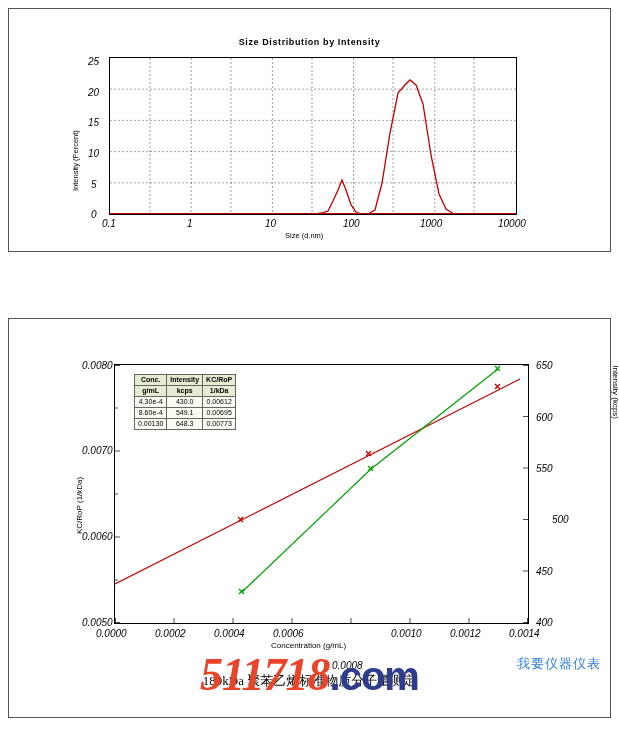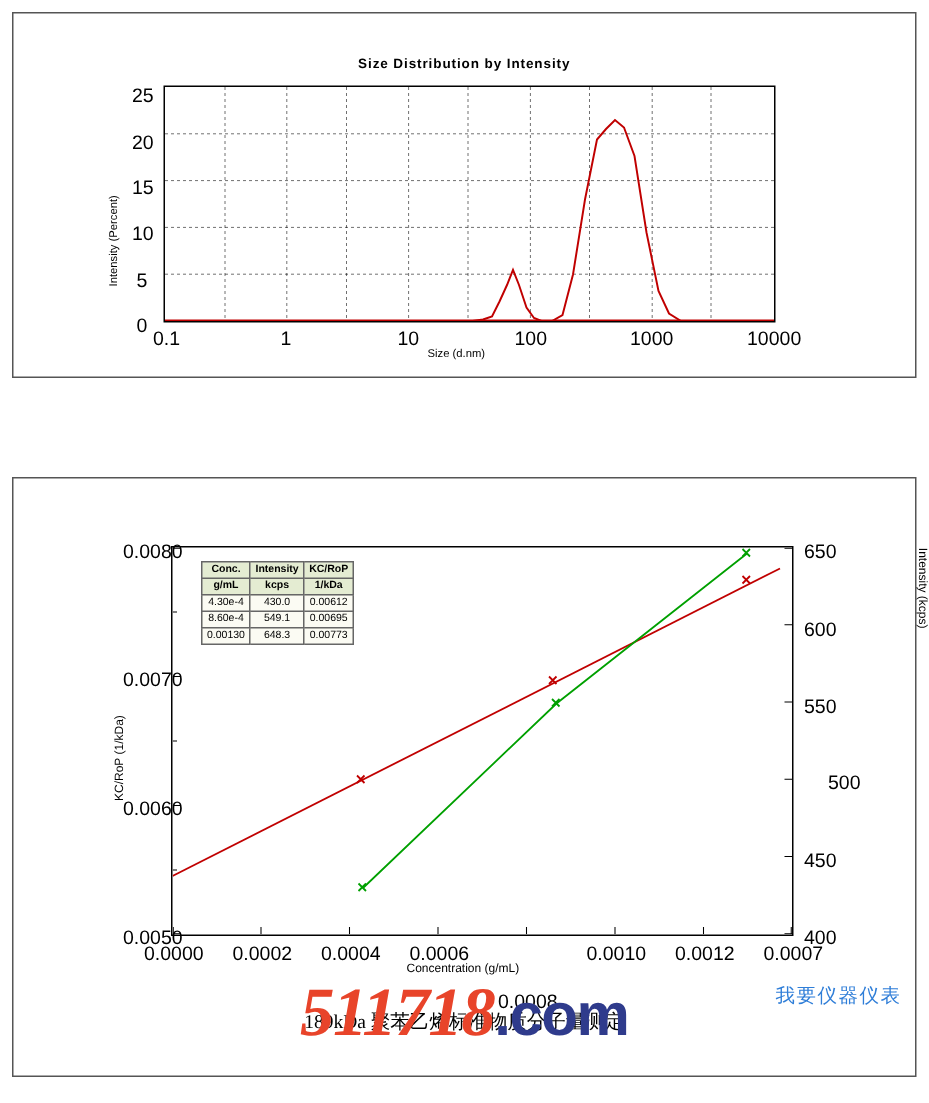--- a/index.html
+++ b/index.html
@@ -56,23 +56,24 @@
   }
   #size-plot svg, #debye-plot svg { display: block; }
   .axis-label {
     position: absolute;
     font-family: "Liberation Sans", sans-serif;
     font-size: 7.5px;
   }
   .tick-label {
     position: absolute;
     font-family: "Liberation Sans", sans-serif;
-    font-size: 13px;
+    font-size: 10px;
     color: #000;
     white-space: nowrap;
+    font-style: italic;
   }
   .y-title {
     position: absolute;
     font-family: "Liberation Sans", sans-serif;
     font-size: 7.5px;
     transform: rotate(-90deg);
     transform-origin: left top;
     white-space: nowrap;
   }
   .caption {
@@ -293,21 +294,21 @@
     </svg>
   </div>
 
   <div class="tick-label" style="left:87px; top:309px;">0.0000</div>
   <div class="tick-label" style="left:146px; top:309px;">0.0002</div>
   <div class="tick-label" style="left:205px; top:309px;">0.0004</div>
   <div class="tick-label" style="left:264px; top:309px;">0.0006</div>
   <div class="tick-label" style="left:323px; top:309px;margin-top:32px;">0.0008</div>
   <div class="tick-label" style="left:382px; top:309px;">0.0010</div>
   <div class="tick-label" style="left:441px; top:309px;">0.0012</div>
-  <div class="tick-label" style="left:500px; top:309px;">0.0007</div>
+  <div class="tick-label" style="left:500px; top:309px;">0.0014</div>
 
   <div class="axis-label" style="left:262px; top:322px; font-size:8px;">Concentration (g/mL)</div>
 
   <table id="debye-table">
     <thead>
       <tr>
         <th>Conc.</th>
         <th>Intensity</th>
         <th>KC/RoP</th>
       </tr>

